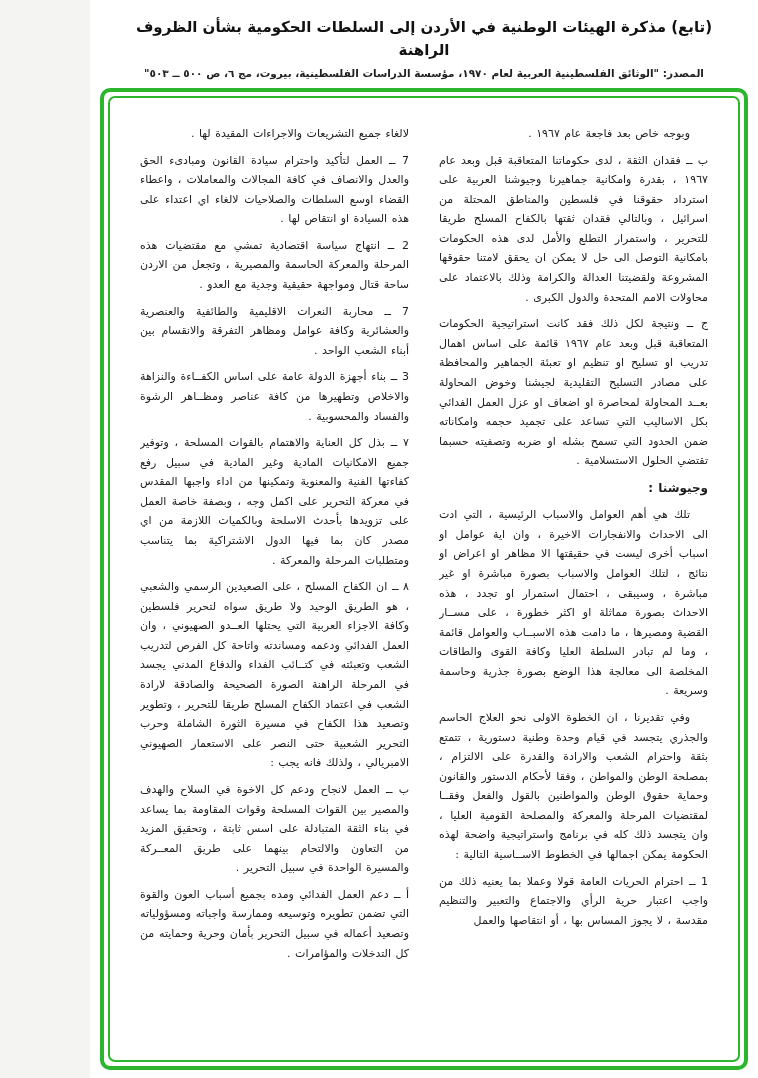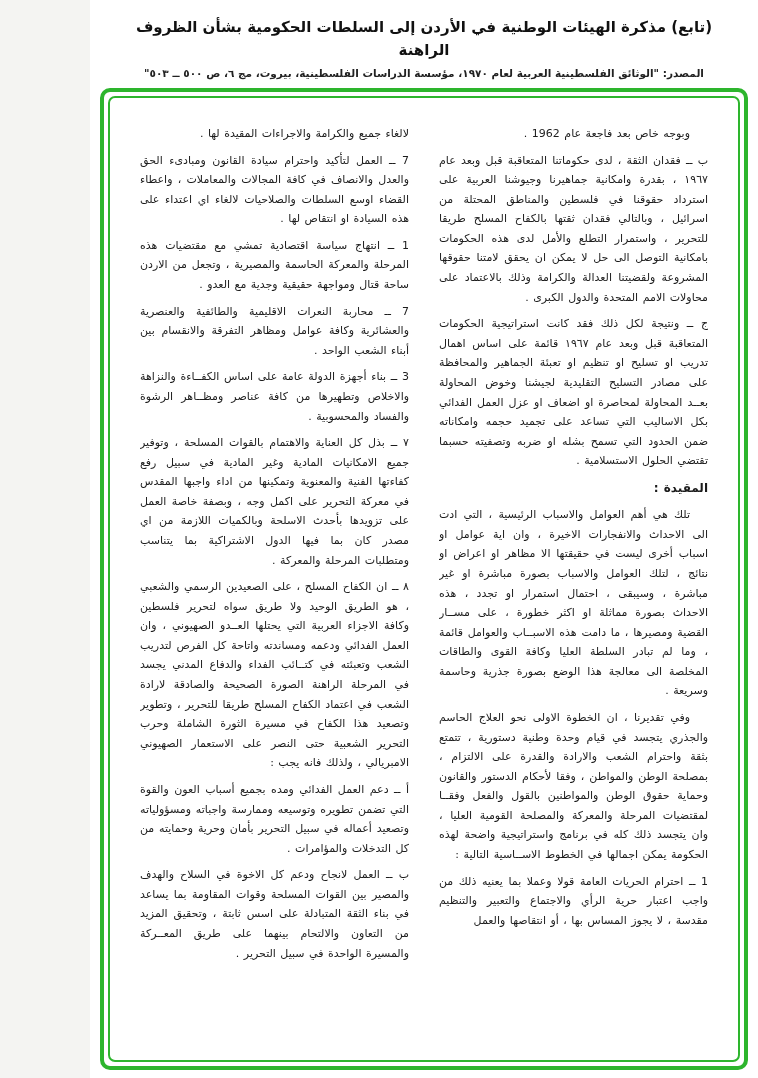--- a/index.html
+++ b/index.html
@@ -89,36 +89,36 @@
 
   <div class="doc-header">
     <div class="doc-title">(تابع) مذكرة الهيئات الوطنية في الأردن إلى السلطات الحكومية بشأن الظروف الراهنة</div>
     <div class="doc-source">المصدر: "الوثائق الفلسطينية العربية لعام ١٩٧٠، مؤسسة الدراسات الفلسطينية، بيروت، مج ٦، ص ٥٠٠ ــ ٥٠٣"</div>
   </div>
 
   <div class="frame-outer">
     <div class="frame-inner">
       <div class="columns">
         <div class="column">
-            <p class="para indent">وبوجه خاص بعد فاجعة عام 1962 .</p>
+            <p class="para indent">وبوجه خاص بعد فاجعة عام ١٩٦٧ .</p>
             <p class="para">ب ــ فقدان الثقة ، لدى حكوماتنا المتعاقبة قبل وبعد عام ١٩٦٧ ، بقدرة وامكانية جماهيرنا وجيوشنا العربية على استرداد حقوقنا في فلسطين والمناطق المحتلة من اسرائيل ، وبالتالي فقدان ثقتها بالكفاح المسلح طريقا للتحرير ، واستمرار التطلع والأمل لدى هذه الحكومات بامكانية التوصل الى حل لا يمكن ان يحقق لامتنا حقوقها المشروعة ولقضيتنا العدالة والكرامة وذلك بالاعتماد على محاولات الامم المتحدة والدول الكبرى .</p>
             <p class="para">ج ــ ونتيجة لكل ذلك فقد كانت استراتيجية الحكومات المتعاقبة قبل وبعد عام ١٩٦٧ قائمة على اساس اهمال تدريب او تسليح او تنظيم او تعبئة الجماهير والمحافظة على مصادر التسليح التقليدية لجيشنا وخوض المحاولة بعــد المحاولة لمحاصرة او اضعاف او عزل العمل الفدائي بكل الاساليب التي تساعد على تجميد حجمه وامكاناته ضمن الحدود التي تسمح بشله او ضربه وتصفيته حسبما تقتضي الحلول الاستسلامية .</p>
-            <p class="para heading">المقيدة :</p>
+            <p class="para heading">وجيوشنا :</p>
             <p class="para indent">تلك هي أهم العوامل والاسباب الرئيسية ، التي ادت الى الاحداث والانفجارات الاخيرة ، وان اية عوامل او اسباب أخرى ليست في حقيقتها الا مظاهر او اعراض او نتائج ، لتلك العوامل والاسباب بصورة مباشرة او غير مباشرة ، وسيبقى ، احتمال استمرار او تجدد ، هذه الاحداث بصورة مماثلة او اكثر خطورة ، على مســار القضية ومصيرها ، ما دامت هذه الاسبــاب والعوامل قائمة ، وما لم تبادر السلطة العليا وكافة القوى والطاقات المخلصة الى معالجة هذا الوضع بصورة جذرية وحاسمة وسريعة .</p>
             <p class="para indent">وفي تقديرنا ، ان الخطوة الاولى نحو العلاج الحاسم والجذري يتجسد في قيام وحدة وطنية دستورية ، تتمتع بثقة واحترام الشعب والارادة والقدرة على الالتزام ، بمصلحة الوطن والمواطن ، وفقا لأحكام الدستور والقانون وحماية حقوق الوطن والمواطنين بالقول والفعل وفقــا لمقتضيات المرحلة والمعركة والمصلحة القومية العليا ، وان يتجسد ذلك كله في برنامج واستراتيجية واضحة لهذه الحكومة يمكن اجمالها في الخطوط الاســاسية التالية :</p>
             <p class="para">1 ــ احترام الحريات العامة قولا وعملا بما يعنيه ذلك من واجب اعتبار حرية الرأي والاجتماع والتعبير والتنظيم مقدسة ، لا يجوز المساس بها ، أو انتقاصها والعمل</p>
           </div>
         <div class="column">
-            <p class="para">لالغاء جميع والكرامة والاجراءات المقيدة لها .</p>
+            <p class="para">لالغاء جميع التشريعات والاجراءات المقيدة لها .</p>
             <p class="para">7 ــ العمل لتأكيد واحترام سيادة القانون ومبادىء الحق والعدل والانصاف في كافة المجالات والمعاملات ، واعطاء القضاء اوسع السلطات والصلاحيات لالغاء اي اعتداء على هذه السيادة او انتقاص لها .</p>
-            <p class="para">1 ــ انتهاج سياسة اقتصادية تمشي مع مقتضيات هذه المرحلة والمعركة الحاسمة والمصيرية ، وتجعل من الاردن ساحة قتال ومواجهة حقيقية وجدية مع العدو .</p>
+            <p class="para">2 ــ انتهاج سياسة اقتصادية تمشي مع مقتضيات هذه المرحلة والمعركة الحاسمة والمصيرية ، وتجعل من الاردن ساحة قتال ومواجهة حقيقية وجدية مع العدو .</p>
             <p class="para">7 ــ محاربة النعرات الاقليمية والطائفية والعنصرية والعشائرية وكافة عوامل ومظاهر التفرقة والانقسام بين أبناء الشعب الواحد .</p>
             <p class="para">3 ــ بناء أجهزة الدولة عامة على اساس الكفــاءة والنزاهة والاخلاص وتطهيرها من كافة عناصر ومظــاهر الرشوة والفساد والمحسوبية .</p>
             <p class="para">٧ ــ بذل كل العناية والاهتمام بالقوات المسلحة ، وتوفير جميع الامكانيات المادية وغير المادية في سبيل رفع كفاءتها الفنية والمعنوية وتمكينها من اداء واجبها المقدس في معركة التحرير على اكمل وجه ، وبصفة خاصة العمل على تزويدها بأحدث الاسلحة وبالكميات اللازمة من اي مصدر كان بما فيها الدول الاشتراكية بما يتناسب ومتطلبات المرحلة والمعركة .</p>
             <p class="para">٨ ــ ان الكفاح المسلح ، على الصعيدين الرسمي والشعبي ، هو الطريق الوحيد ولا طريق سواه لتحرير فلسطين وكافة الاجزاء العربية التي يحتلها العــدو الصهيوني ، وان العمل الفدائي ودعمه ومساندته واتاحة كل الفرص لتدريب الشعب وتعبئته في كتــائب الفداء والدفاع المدني يجسد في المرحلة الراهنة الصورة الصحيحة والصادقة لارادة الشعب في اعتماد الكفاح المسلح طريقا للتحرير ، وتطوير وتصعيد هذا الكفاح في مسيرة الثورة الشاملة وحرب التحرير الشعبية حتى النصر على الاستعمار الصهيوني الامبريالي ، ولذلك فانه يجب :</p>
+            <p class="para">ب ــ العمل لانجاح ودعم كل الاخوة في السلاح والهدف والمصير بين القوات المسلحة وقوات المقاومة بما يساعد في بناء الثقة المتبادلة على اسس ثابتة ، وتحقيق المزيد من التعاون والالتحام بينهما على طريق المعــركة والمسيرة الواحدة في سبيل التحرير .</p>
             <p class="para">أ ــ دعم العمل الفدائي ومده بجميع أسباب العون والقوة التي تضمن تطويره وتوسيعه وممارسة واجباته ومسؤولياته وتصعيد أعماله في سبيل التحرير بأمان وحرية وحمايته من كل التدخلات والمؤامرات .</p>
-            <p class="para">ب ــ العمل لانجاح ودعم كل الاخوة في السلاح والهدف والمصير بين القوات المسلحة وقوات المقاومة بما يساعد في بناء الثقة المتبادلة على اسس ثابتة ، وتحقيق المزيد من التعاون والالتحام بينهما على طريق المعــركة والمسيرة الواحدة في سبيل التحرير .</p>
           </div>
       </div>
     </div>
   </div>
 
 </div>
 
 </body></html>

